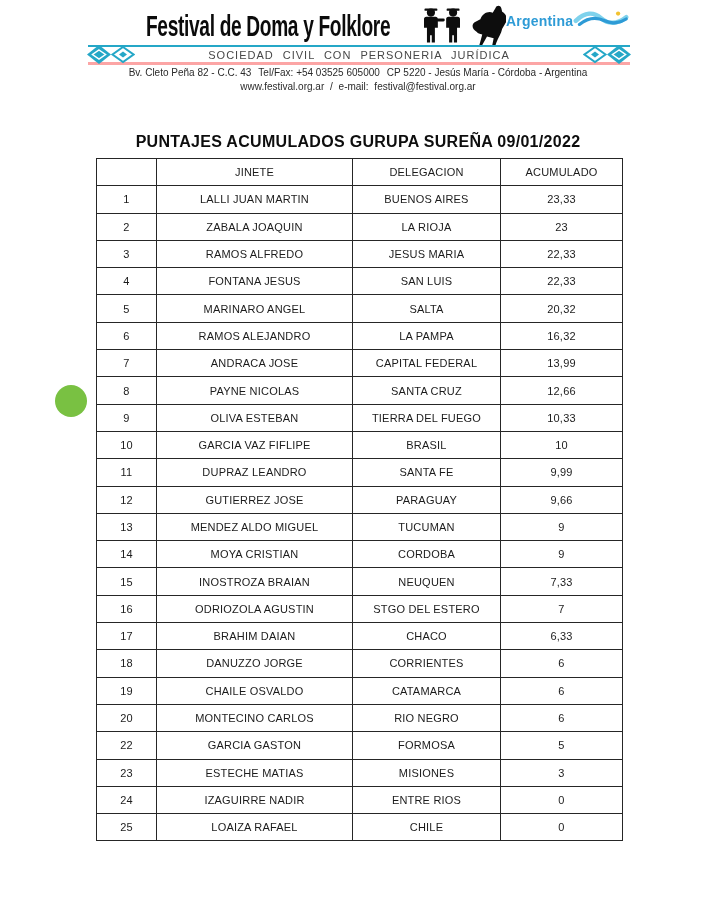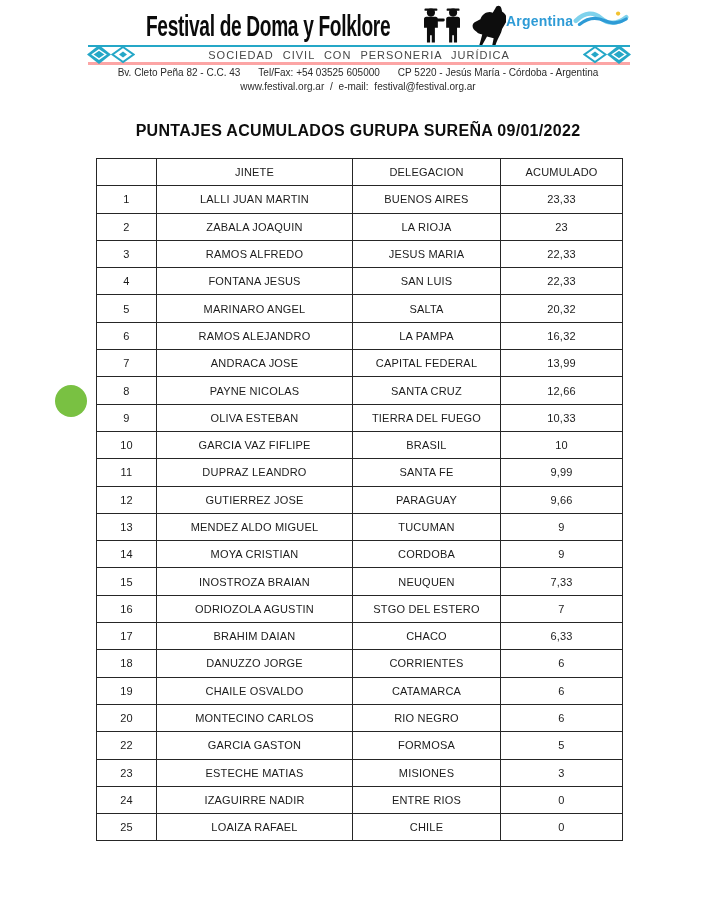--- a/index.html
+++ b/index.html
@@ -51,32 +51,32 @@
   .band-text {
     font-size: 11px; color: #474747; letter-spacing: 1px; word-spacing: 5px;
     white-space: nowrap;
   }
   .guard-left  { position: absolute; left: -1px;  top: -2px; }
   .guard-right { position: absolute; right: -1px; top: -2px; }
 
   
   .addr1 {
     position: absolute; top: 67px; left: 0; right: 0;
-    display: flex; justify-content: center; gap: 18px;
+    display: flex; justify-content: center; gap: 7px;
     font-size: 10px; color: #2b2b2b; white-space: nowrap;
   }
   .addr2 {
     position: absolute; top: 81px; left: 0; right: 0;
     text-align: center; font-size: 10px; color: #2b2b2b; word-spacing: 3px;
   }
 
   
   .doc-title {
     position: absolute; top: 122px; left: 0; right: 0;
-    margin: 0; text-align: center;
+    margin: 11px; text-align: center;
     font-size: 16px; font-weight: 700; color: #0d0d0d; letter-spacing: 0.3px;
   }
 
   
   table.scores {
     position: absolute; left: 96px; top: 158px;
     width: 526px;
     border-collapse: collapse; table-layout: fixed;
     font-size: 11px; color: #1b1b1b;
   }

